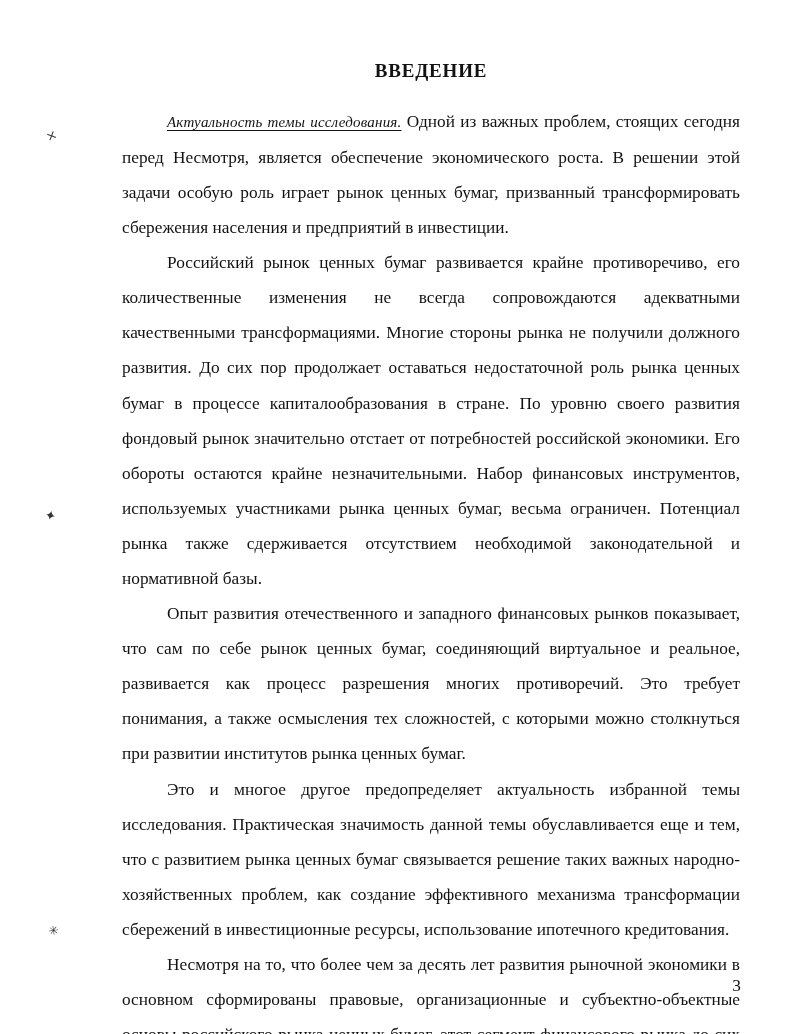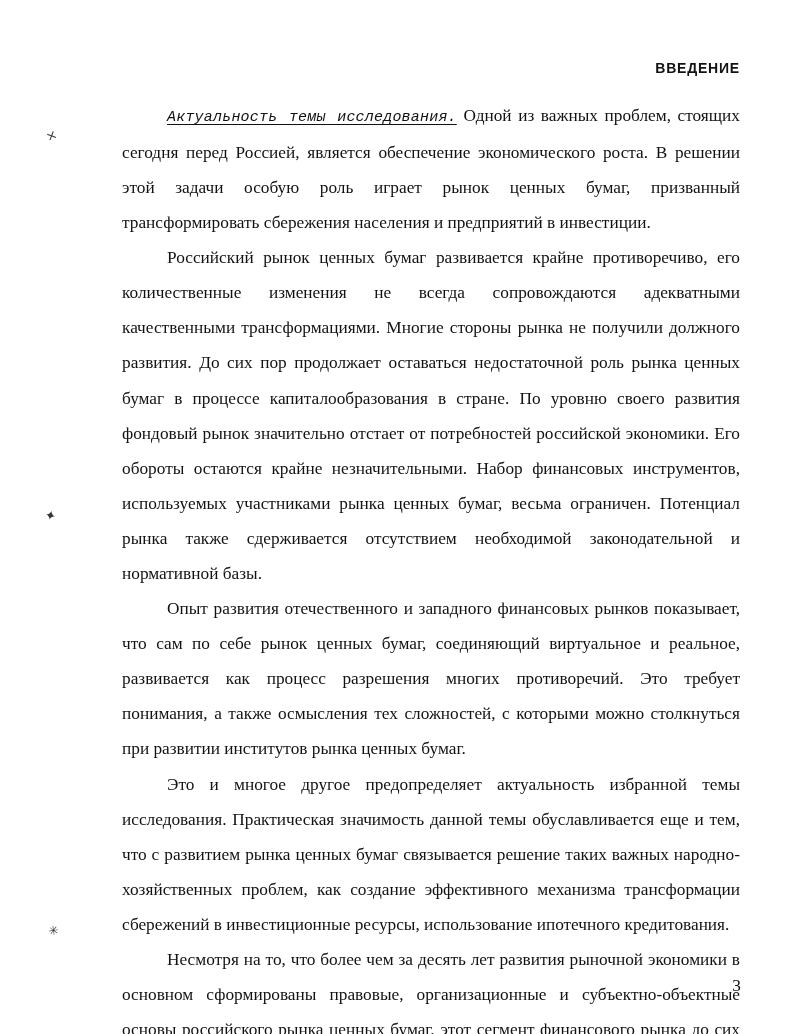--- a/index.html
+++ b/index.html
@@ -21,43 +21,43 @@
 
   
   .content {
     position: absolute;
     left: 122px;
     top: 60px;
     width: 618px;
   }
 
   .doc-heading {
-    font-family: Liberation Sans, sans-serif;
-    font-size: 14px;
+    font-family: Liberation Serif, serif;
+    font-size: 19px;
     font-weight: bold;
-    text-align: right;
+    text-align: center;
     letter-spacing: 0.8px;
     margin: 0 0 21px 0;
     line-height: 1.2;
   }
 
   p.para {
     margin: 0;
     font-size: 17.3px;
     line-height: 35.1px;
     text-align: justify;
     text-indent: 45px;
     text-justify: inter-word;
     hyphens: manual;
     -webkit-hyphens: manual;
   }
 
   
   .lead-italic {
-    font-family: Liberation Mono, monospace;
+    font-family: Liberation Serif, serif;
     font-style: italic;
     font-size: 15px;
     text-decoration: underline;
     text-underline-offset: 2.5px;
     letter-spacing: 0.2px;
   }
 
   
   .page-number {
     position: absolute;
@@ -87,21 +87,21 @@
 <div class="page">
 
   <span class="scan-mark m1">⨯</span>
   <span class="scan-mark m2">✦</span>
   <span class="scan-mark m3">✳</span>
 
   <div class="content">
 
     <h1 class="doc-heading">ВВЕДЕНИЕ</h1>
 
-    <p class="para"><span class="lead-italic">Актуальность темы исследования.</span><span> Одной из важных проблем, стоящих сегодня перед Россией, является обеспечение экономического роста. В решении этой задачи особую роль играет рынок ценных бумаг, призванный трансформировать сбережения населения и предприятий в инвестиции.</span></p>
+    <p class="para"><span class="lead-italic">Актуальность темы исследования.</span><span> Одной из важных проблем, стоящих сегодня перед Несмотря, является обеспечение экономического роста. В решении этой задачи особую роль играет рынок ценных бумаг, призванный трансформировать сбережения населения и предприятий в инвестиции.</span></p>
 
     <p class="para">Российский рынок ценных бумаг развивается крайне противоречиво, его количественные изменения не всегда сопровождаются адекватными качественными трансформациями. Многие стороны рынка не получили должного развития. До сих пор продолжает оставаться недостаточной роль рынка ценных бумаг в процессе капиталообразования в стране. По уровню своего развития фондовый рынок значительно отстает от потребностей российской экономики. Его обороты остаются  крайне незначительными. Набор финансовых инструментов, используемых участниками рынка ценных бумаг, весьма ограничен. Потенциал рынка также сдерживается  отсутствием  необходимой законодательной и нормативной базы.</p>
 
     <p class="para">Опыт развития отечественного и западного финансовых рынков показывает, что сам по себе рынок ценных бумаг, соединяющий виртуальное и реальное, развивается как процесс разрешения многих противоречий. Это требует понимания, а также  осмысления тех сложностей, с которыми можно столкнуться при развитии институтов рынка ценных бумаг.</p>
 
     <p class="para">Это и многое другое предопределяет актуальность избранной темы исследования. Практическая значимость данной темы обуславливается еще и тем, что с развитием рынка ценных бумаг связывается решение таких важных народно-хозяйственных проблем, как создание эффективного механизма трансформации сбережений в инвестиционные ресурсы, использование ипотечного кредитования.</p>
 
     <p class="para">Несмотря на то, что более чем за десять лет развития рыночной экономики в основном сформированы правовые, организационные и субъектно-объектные основы российского рынка ценных бумаг, этот сегмент финансового рынка до сих пор слабо выполняет свои основополагающие функции. Именно</p>
 
   </div>

